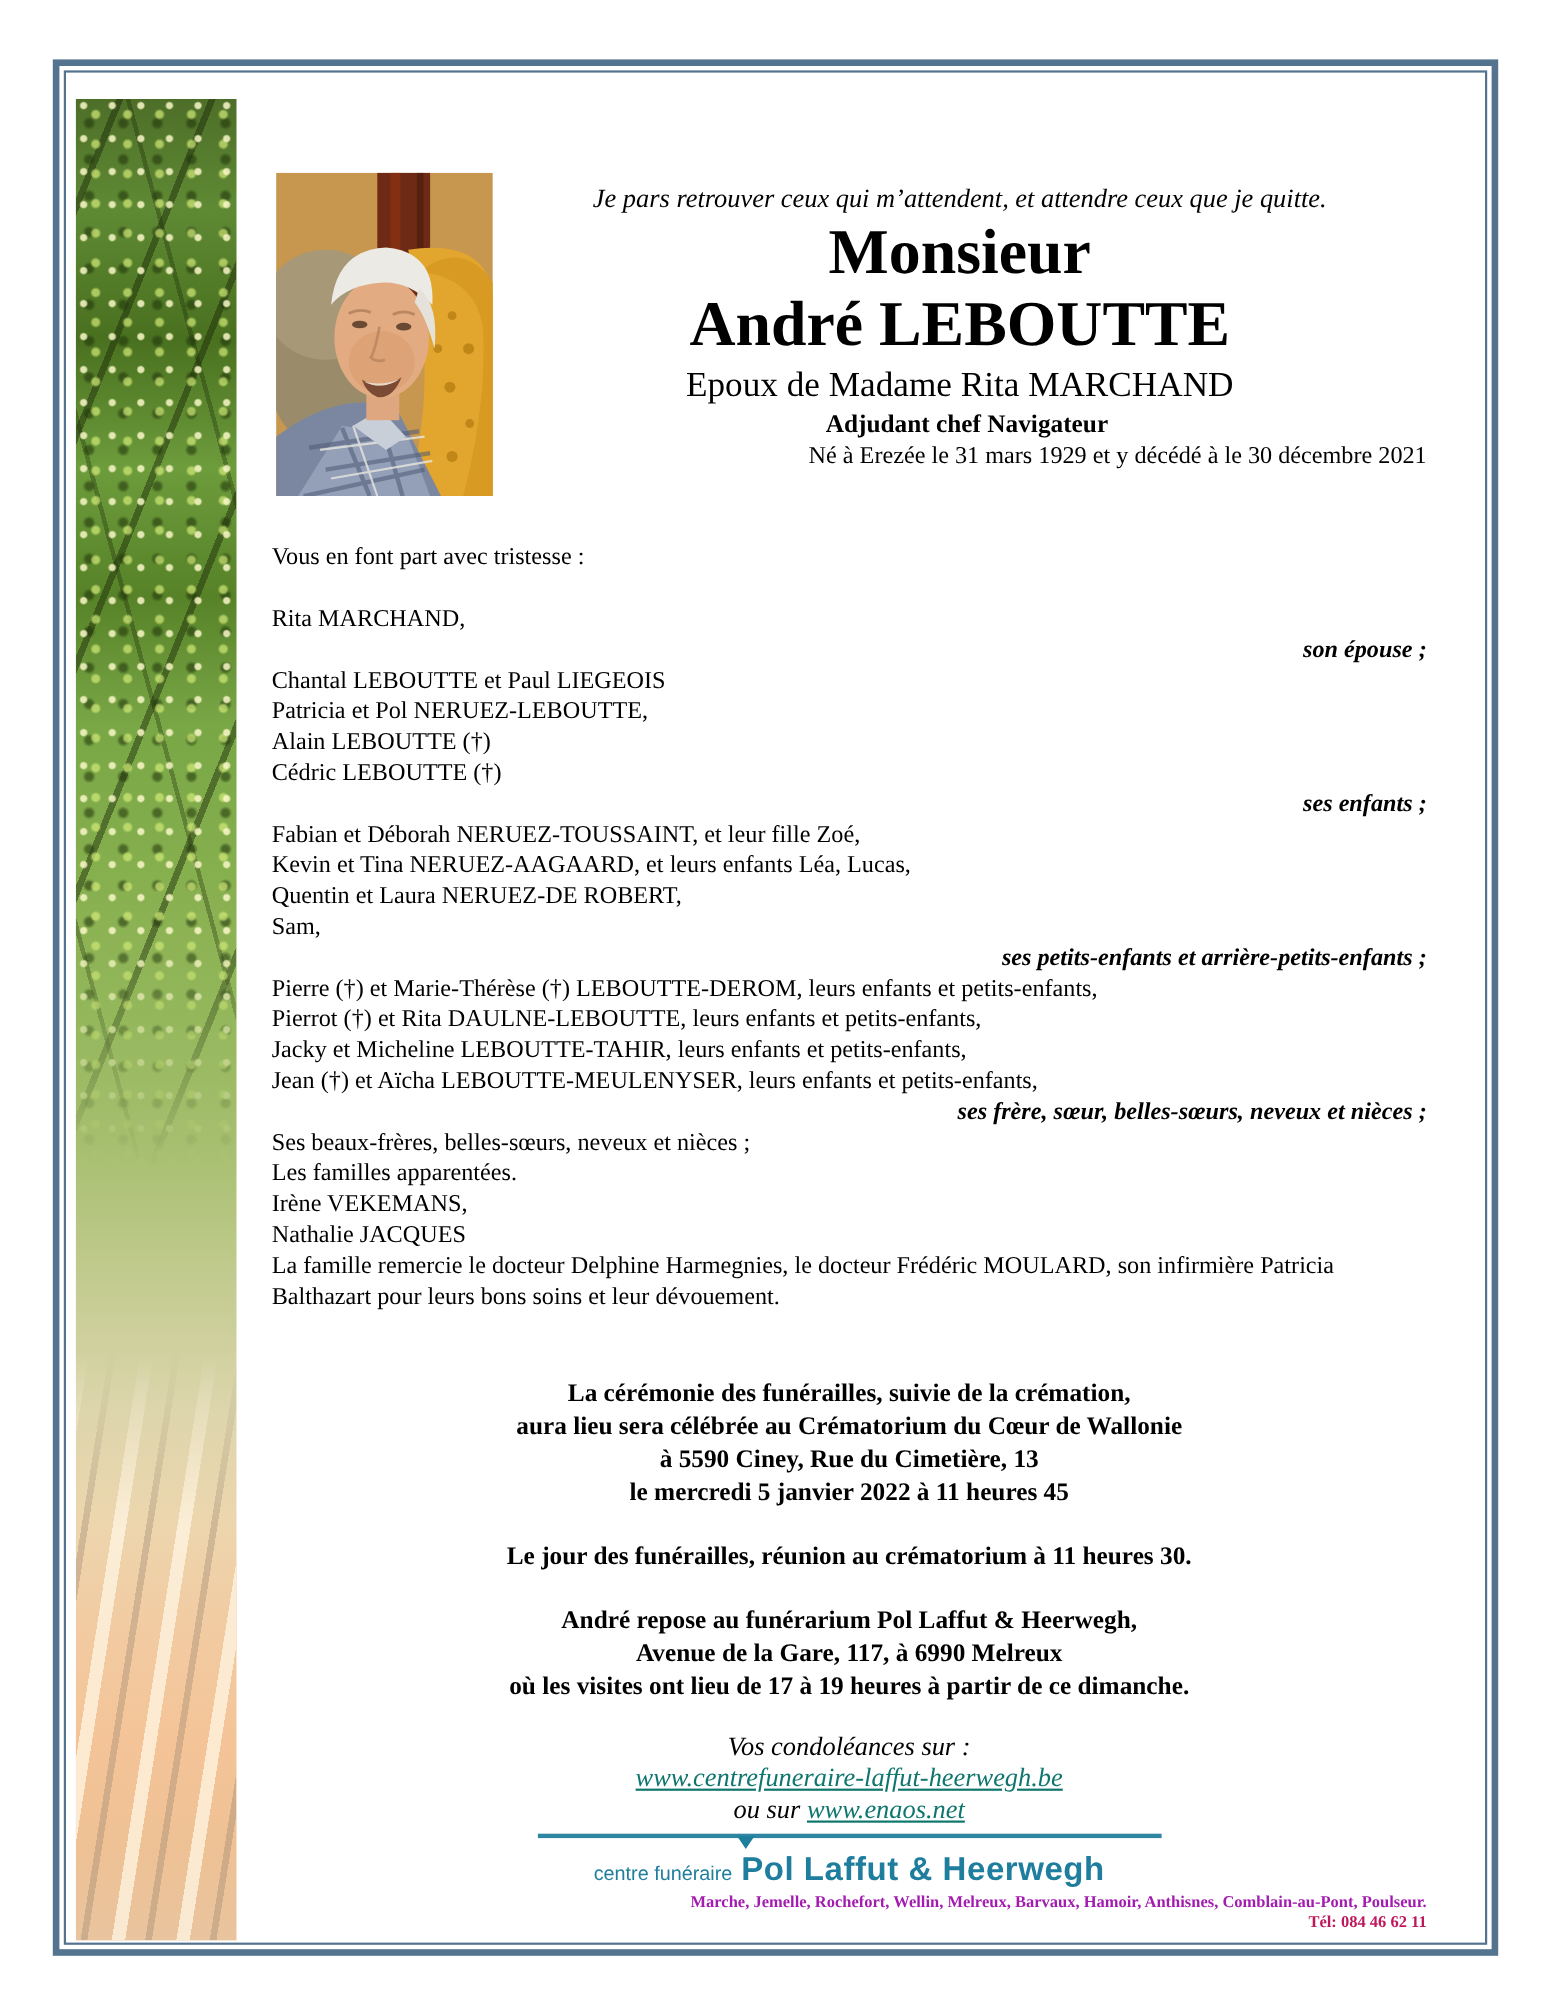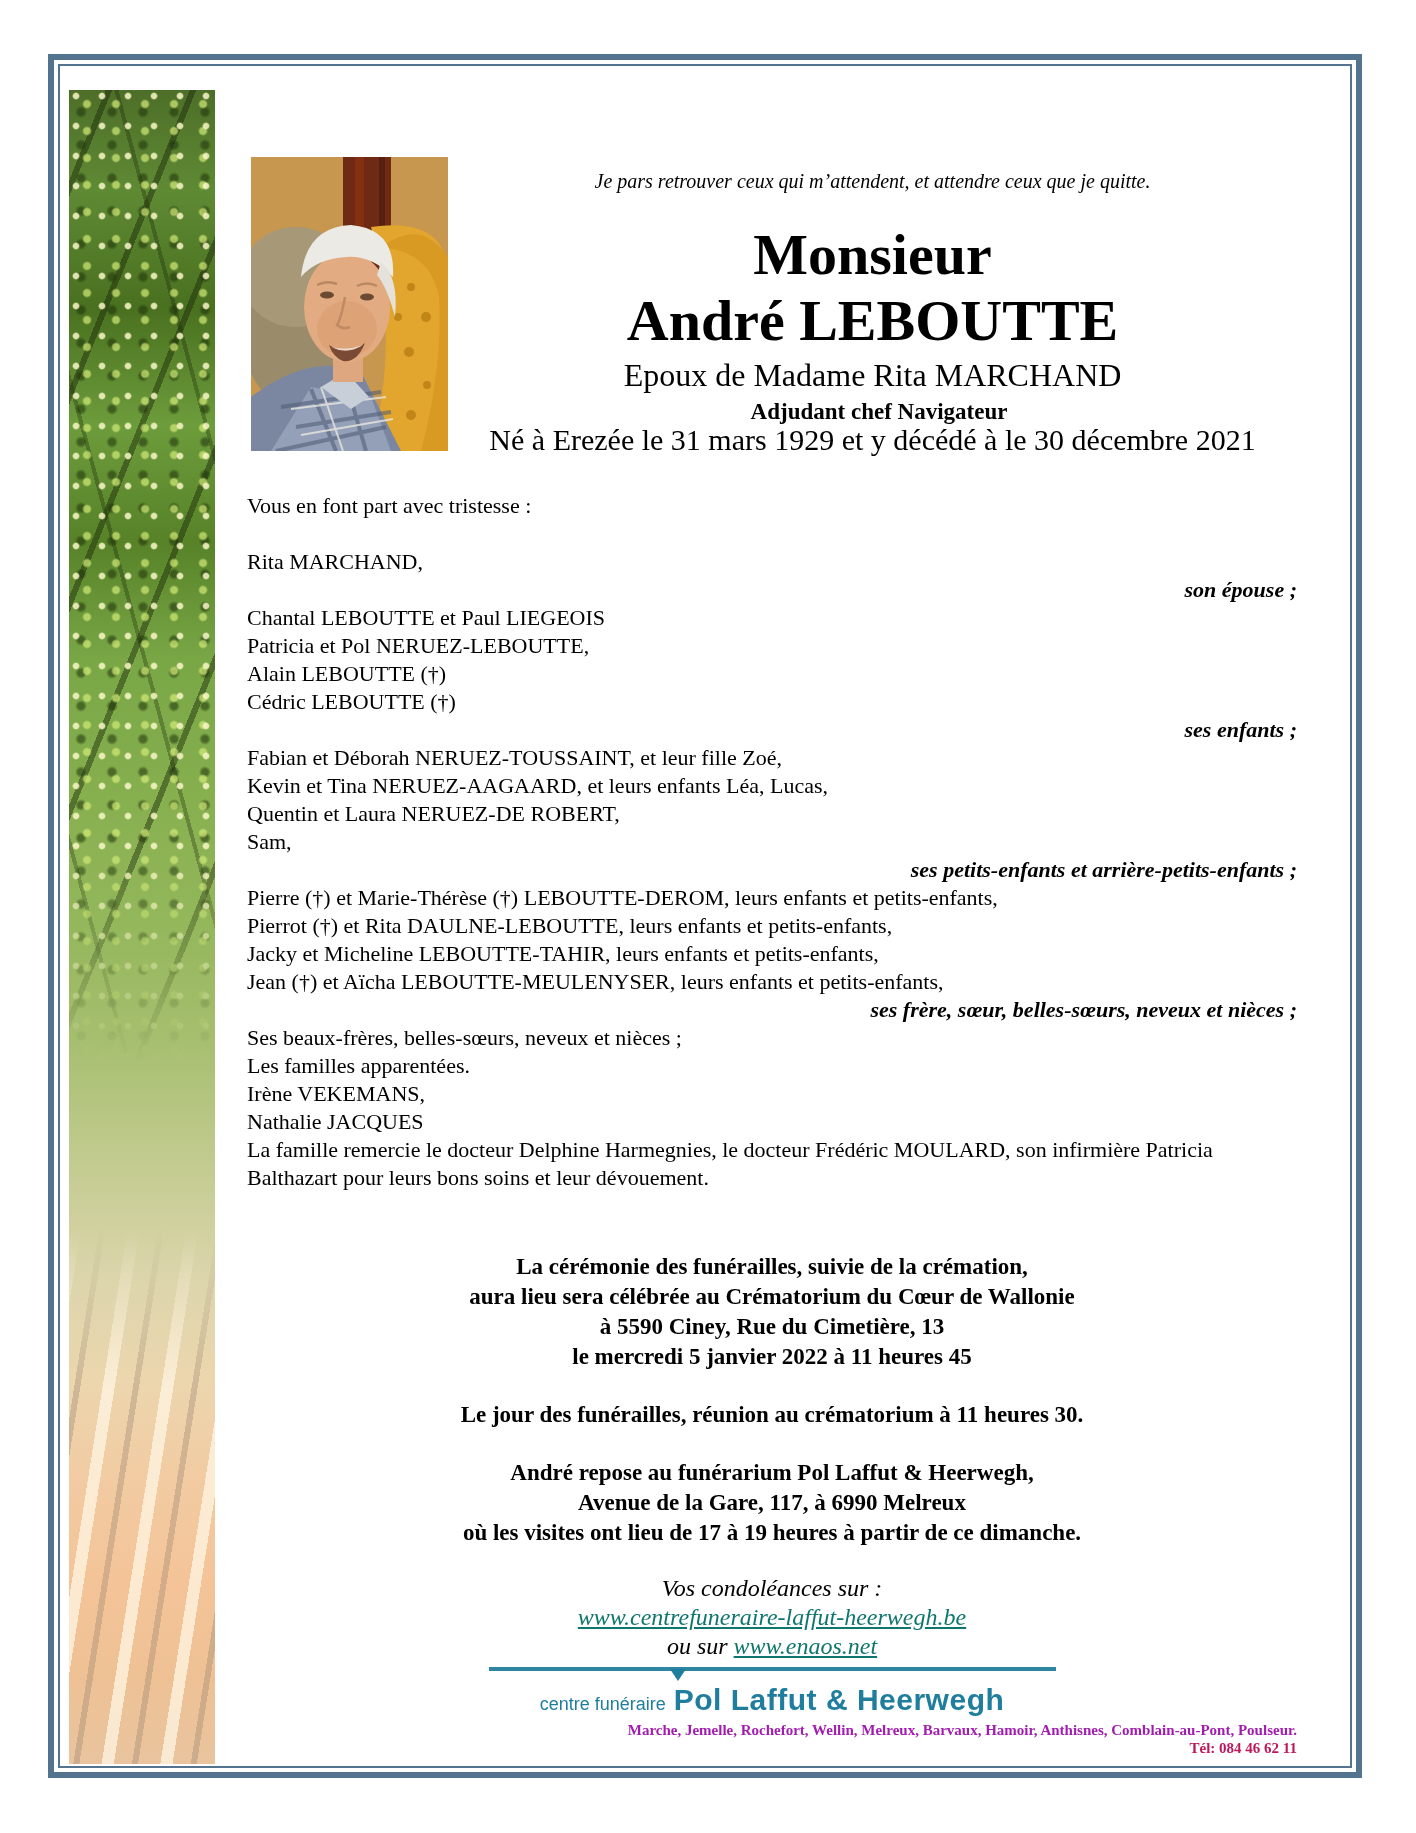--- a/index.html
+++ b/index.html
@@ -47,26 +47,26 @@
         rgba(255,246,228,.75) 0 12px, rgba(255,246,228,0) 12px 30px,
         rgba(150,130,110,.35) 30px 36px, rgba(150,130,110,0) 36px 58px);
     -webkit-mask-image:linear-gradient(180deg, transparent 0%, #000 30%);
     mask-image:linear-gradient(180deg, transparent 0%, #000 30%);
   }
   
   .portrait { position:absolute; left:251px; top:157px; width:197px; height:294px; }
   .portrait svg { display:block; width:100%; height:100%; }
   
   .header-block { position:absolute; left:448px; top:166px; width:849px; text-align:center; }
-  .quote { font-style:italic; font-size:20px; line-height:30px; margin-bottom:26px; }
+  .quote { font-style:italic; font-size:24px; line-height:30px; }
   .salutation { font-weight:bold; font-size:58px; line-height:66px; }
   .deceased   { font-weight:bold; font-size:58px; line-height:66px; }
   .spouse-line{ font-size:32px; line-height:42px; }
   .rank-line  { font-weight:bold; font-size:23px; line-height:28px; margin-top:2px;padding-left:13px; }
-  .dates-line { font-size:30px; line-height:28px; }
+  .dates-line { font-size:22px; line-height:28px;text-align:right; }
   
   .names-block {
     position:absolute; left:247px; top:492px; width:1050px;
     font-size:22px; line-height:28px;
   }
   .names-block .spacer { height:28px; }
   .line  { text-align:left; }
   .role  { text-align:right; font-weight:bold; font-style:italic; }
   
   .ceremony-block {

